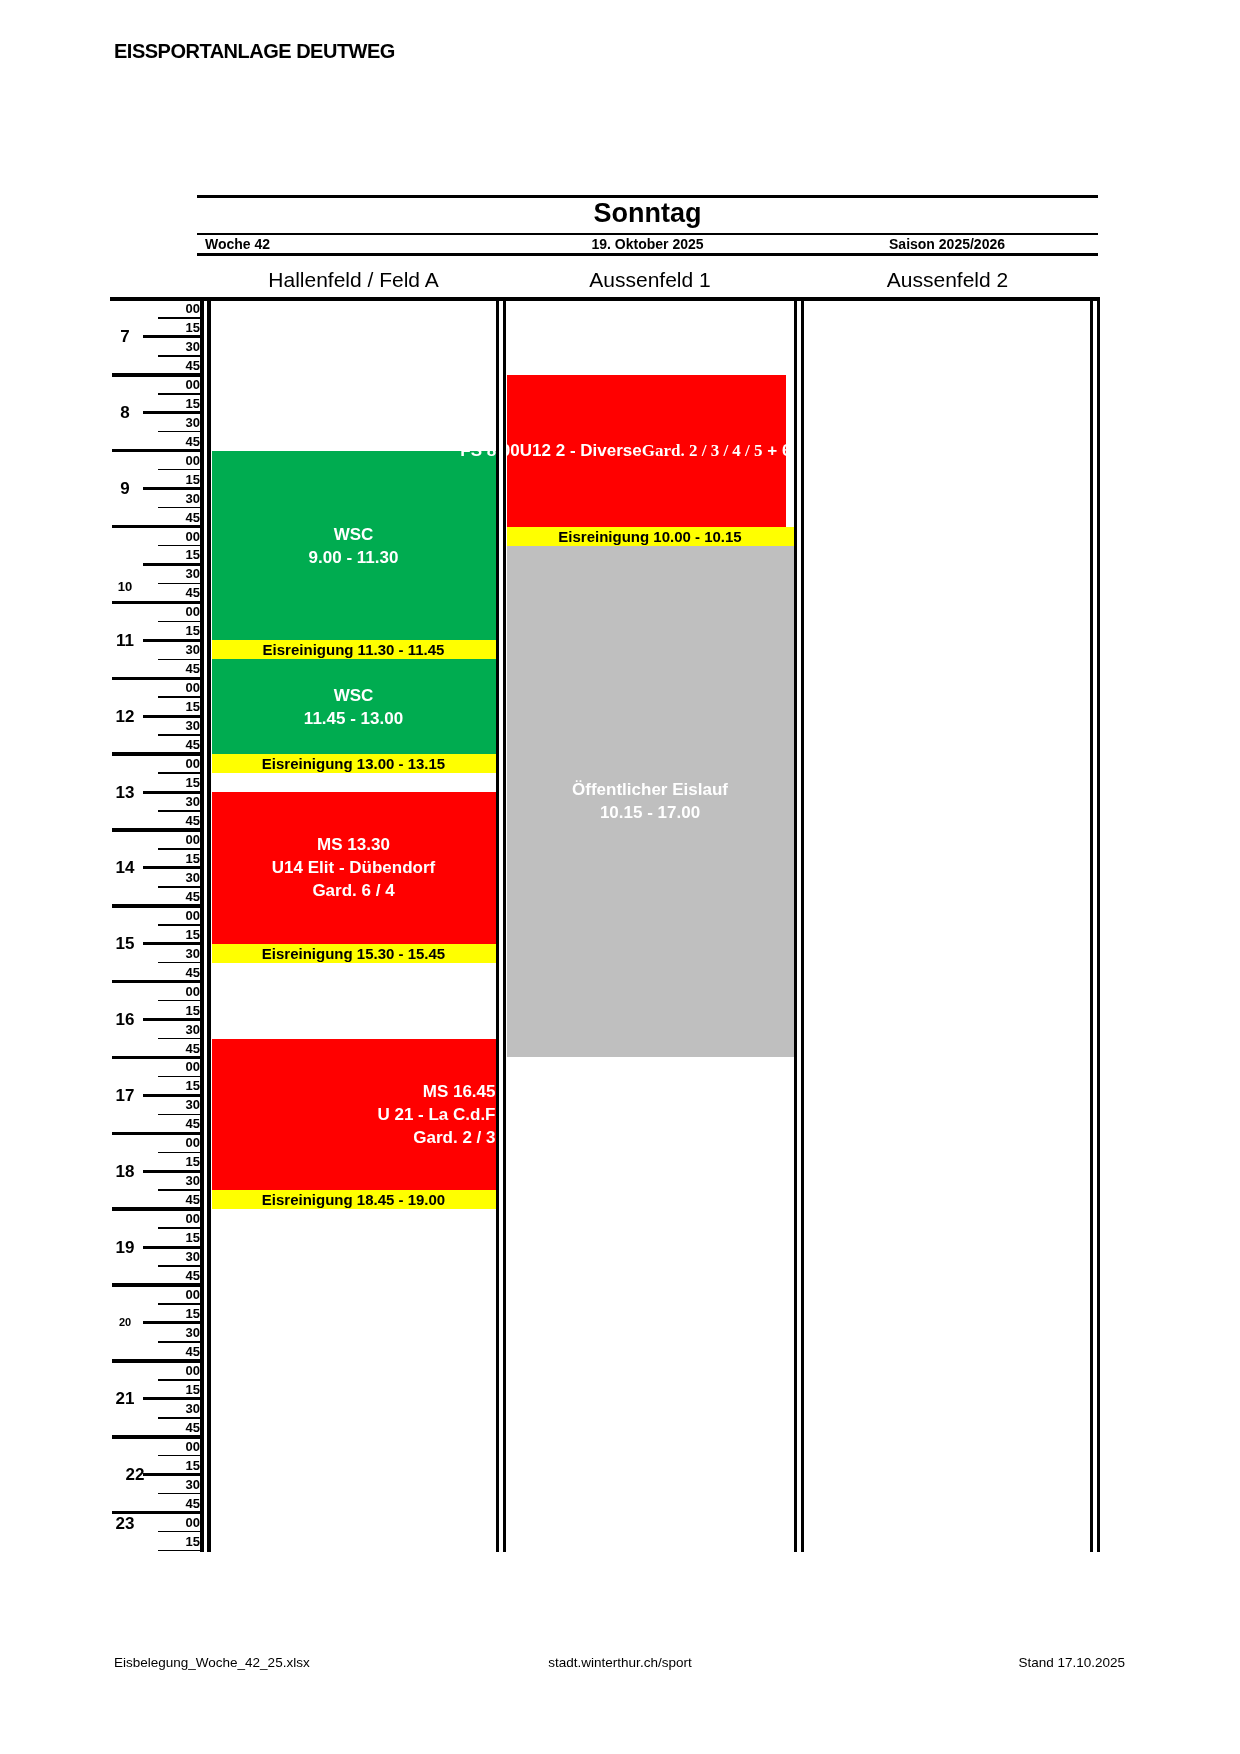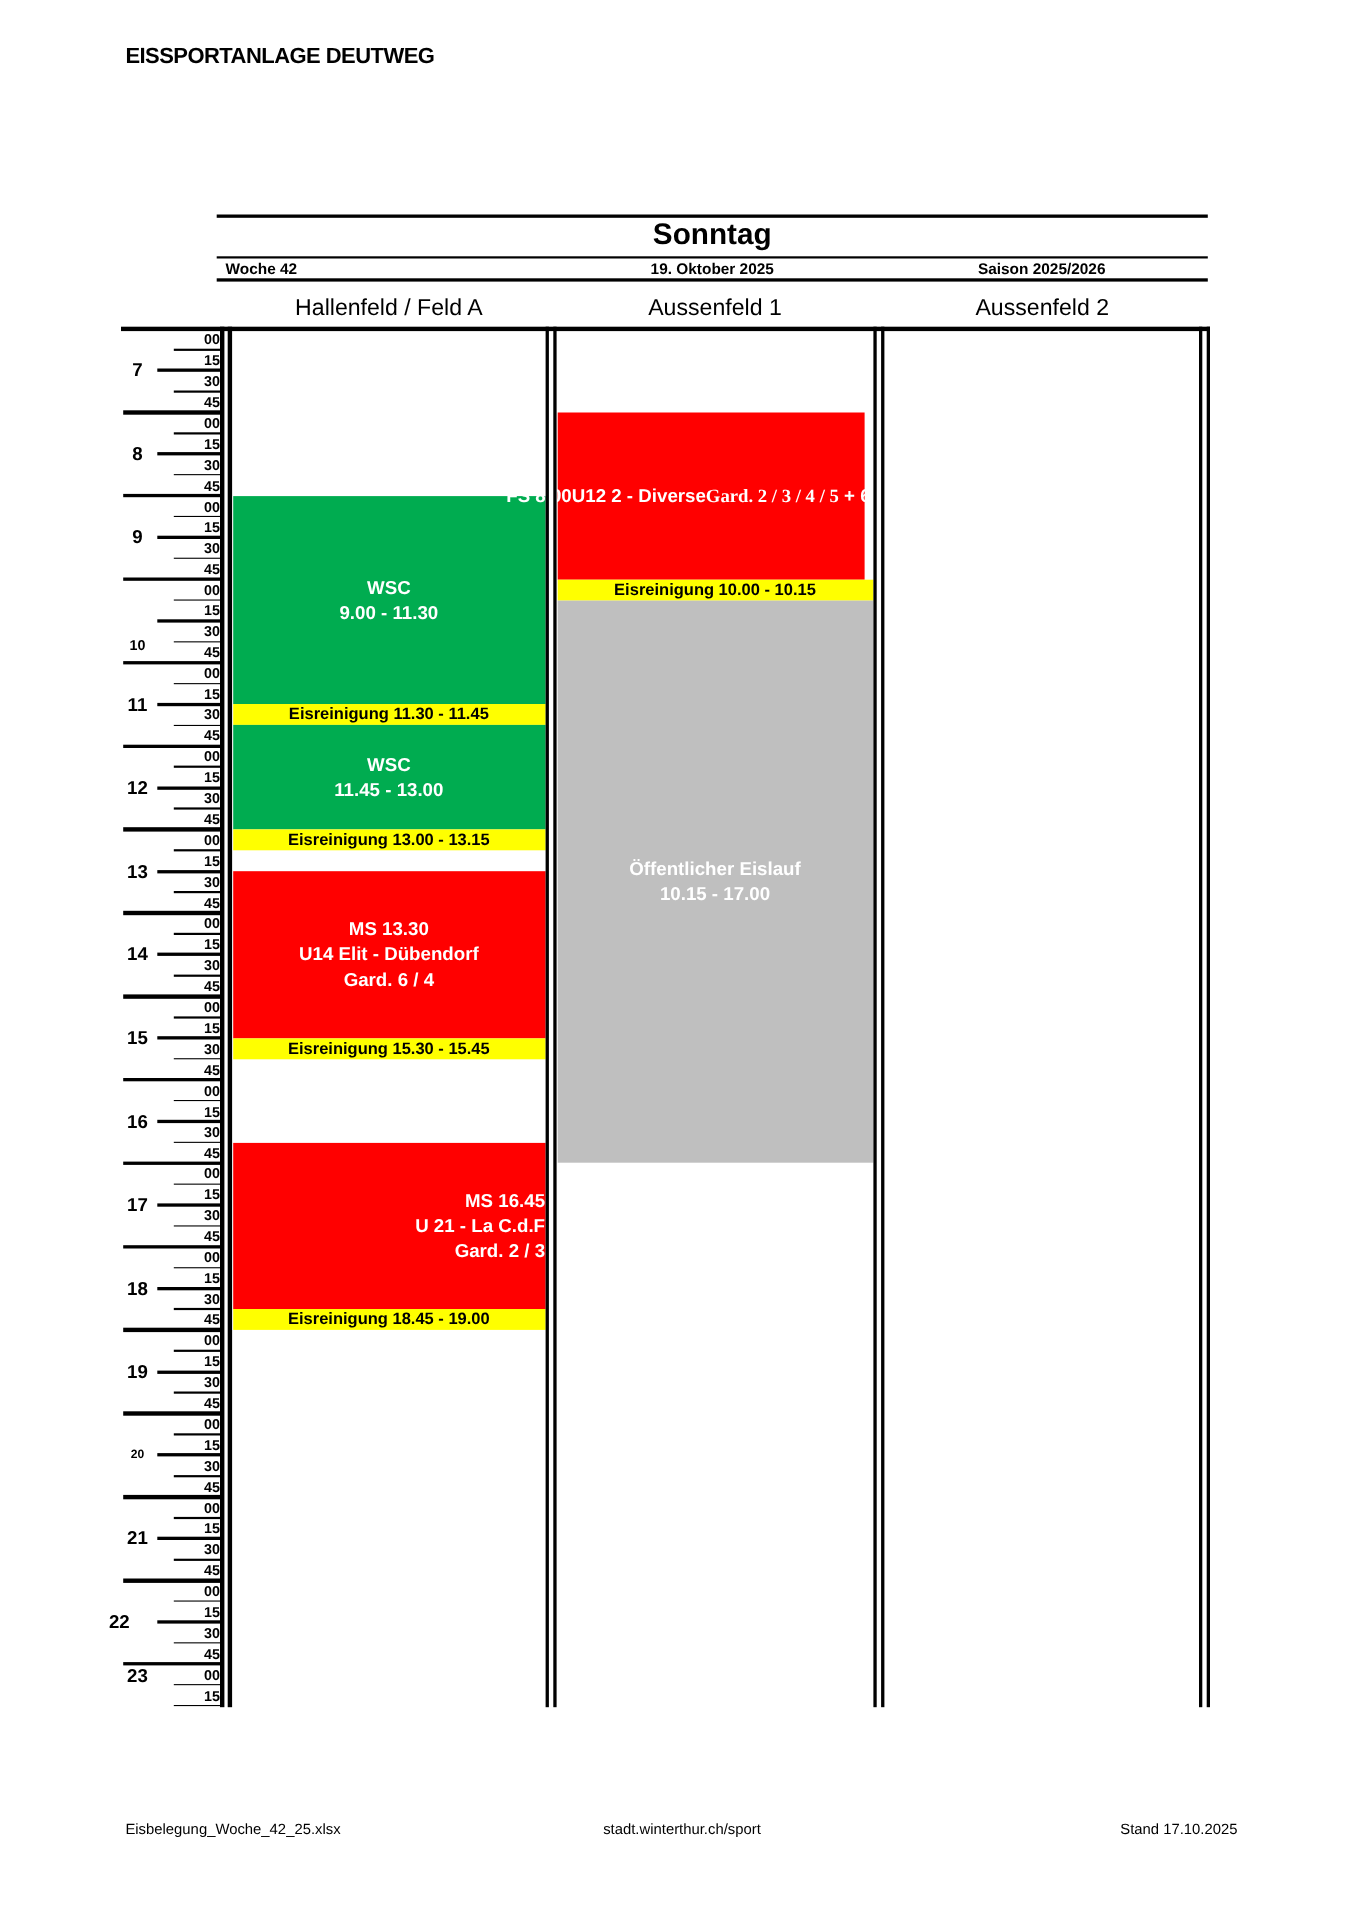--- a/index.html
+++ b/index.html
@@ -216,21 +216,21 @@
       <div style="position: absolute; left: 143px; top: 1397.32px; width: 60px; height: 3px; background: rgb(0, 0, 0);"></div>
       <div style="position: absolute; left: 108px; width: 34px; top: 1390.32px; text-align: center; font-size: 17px; font-weight: bold; line-height: 17px;">21</div>
       <div style="position: absolute; left: 112px; top: 1435px; width: 91px; height: 3.5px; background: rgb(0, 0, 0);"></div>
       <div style="position: absolute; left: 150px; width: 50px; top: 1439.73px; text-align: right; font-size: 13px; font-weight: bold; line-height: 13px;">00</div>
       <div style="position: absolute; left: 150px; width: 50px; top: 1458.69px; text-align: right; font-size: 13px; font-weight: bold; line-height: 13px;">15</div>
       <div style="position: absolute; left: 150px; width: 50px; top: 1477.66px; text-align: right; font-size: 13px; font-weight: bold; line-height: 13px;">30</div>
       <div style="position: absolute; left: 150px; width: 50px; top: 1496.62px; text-align: right; font-size: 13px; font-weight: bold; line-height: 13px;">45</div>
       <div style="position: absolute; left: 158px; top: 1454.96px; width: 45px; height: 1.5px; background: rgb(0, 0, 0);"></div>
       <div style="position: absolute; left: 158px; top: 1492.89px; width: 45px; height: 1.5px; background: rgb(0, 0, 0);"></div>
       <div style="position: absolute; left: 143px; top: 1473.17px; width: 60px; height: 3px; background: rgb(0, 0, 0);"></div>
-      <div style="position: absolute; left: 99px; width: 34px; top: 1466.17px; text-align: left; font-size: 17px; font-weight: bold; line-height: 17px;">22</div>
+      <div style="position: absolute; left: 118px; width: 34px; top: 1466.17px; text-align: center; font-size: 17px; font-weight: bold; line-height: 17px;">22</div>
       <div style="position: absolute; left: 112px; top: 1510.85px; width: 91px; height: 3.5px; background: rgb(0, 0, 0);"></div>
       <div style="position: absolute; left: 150px; width: 50px; top: 1515.58px; text-align: right; font-size: 13px; font-weight: bold; line-height: 13px;">00</div>
       <div style="position: absolute; left: 150px; width: 50px; top: 1534.54px; text-align: right; font-size: 13px; font-weight: bold; line-height: 13px;">15</div>
       <div style="position: absolute; left: 158px; top: 1530.81px; width: 45px; height: 1.5px; background: rgb(0, 0, 0);"></div>
       <div style="position: absolute; left: 158px; top: 1549.77px; width: 45px; height: 1.5px; background: rgb(0, 0, 0);"></div>
       <div style="position: absolute; left: 108px; width: 34px; top: 1514.58px; text-align: center; font-size: 17px; font-weight: bold; line-height: 17px;">23</div>
       <div style="position: absolute; left: 200px; top: 297px; width: 3.5px; height: 1254.52px; background: rgb(0, 0, 0);"></div>
       <div style="position: absolute; left: 207px; top: 297px; width: 3.5px; height: 1254.52px; background: rgb(0, 0, 0);"></div>
       <div style="position: absolute; left: 495.5px; top: 297px; width: 3.5px; height: 1254.52px; background: rgb(0, 0, 0);"></div>
       <div style="position: absolute; left: 502.5px; top: 297px; width: 3.5px; height: 1254.52px; background: rgb(0, 0, 0);"></div>

